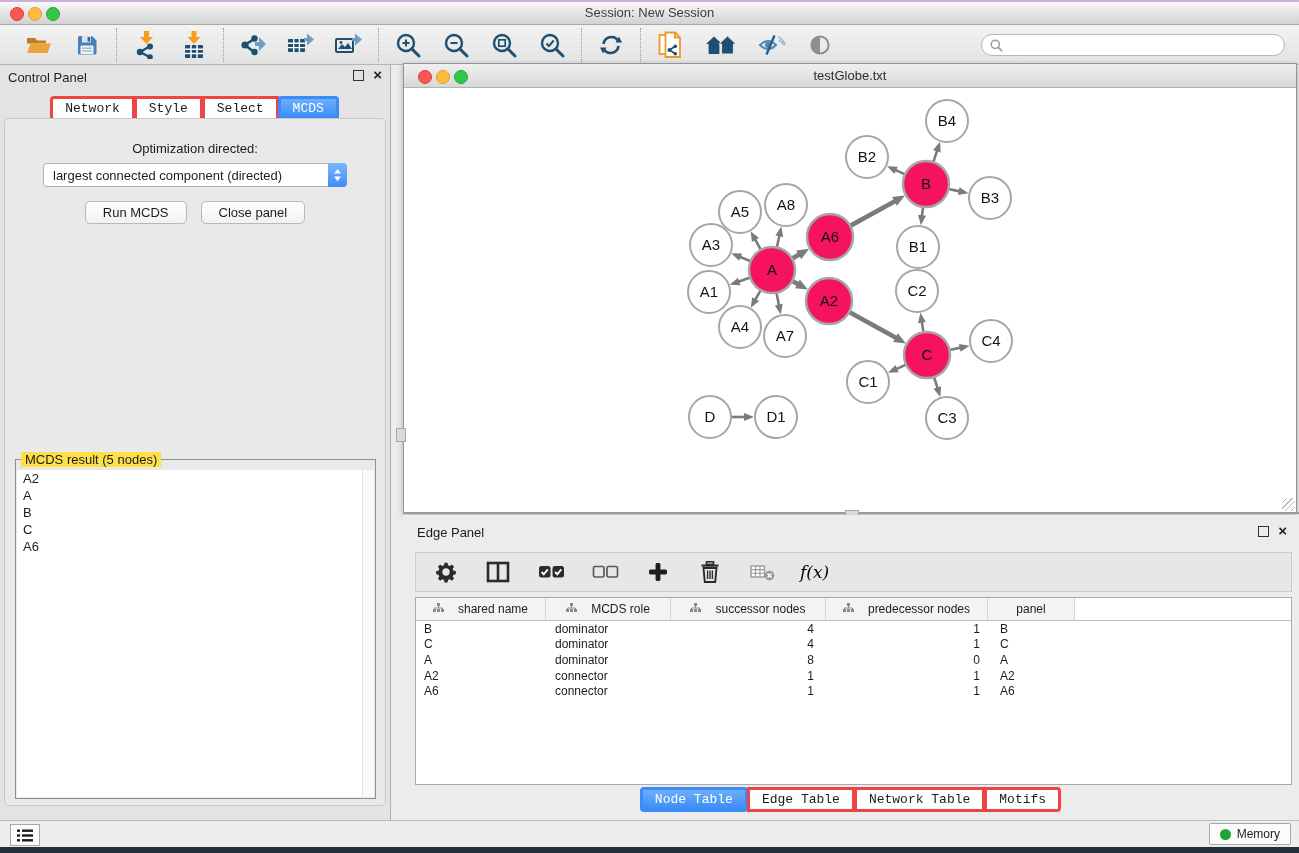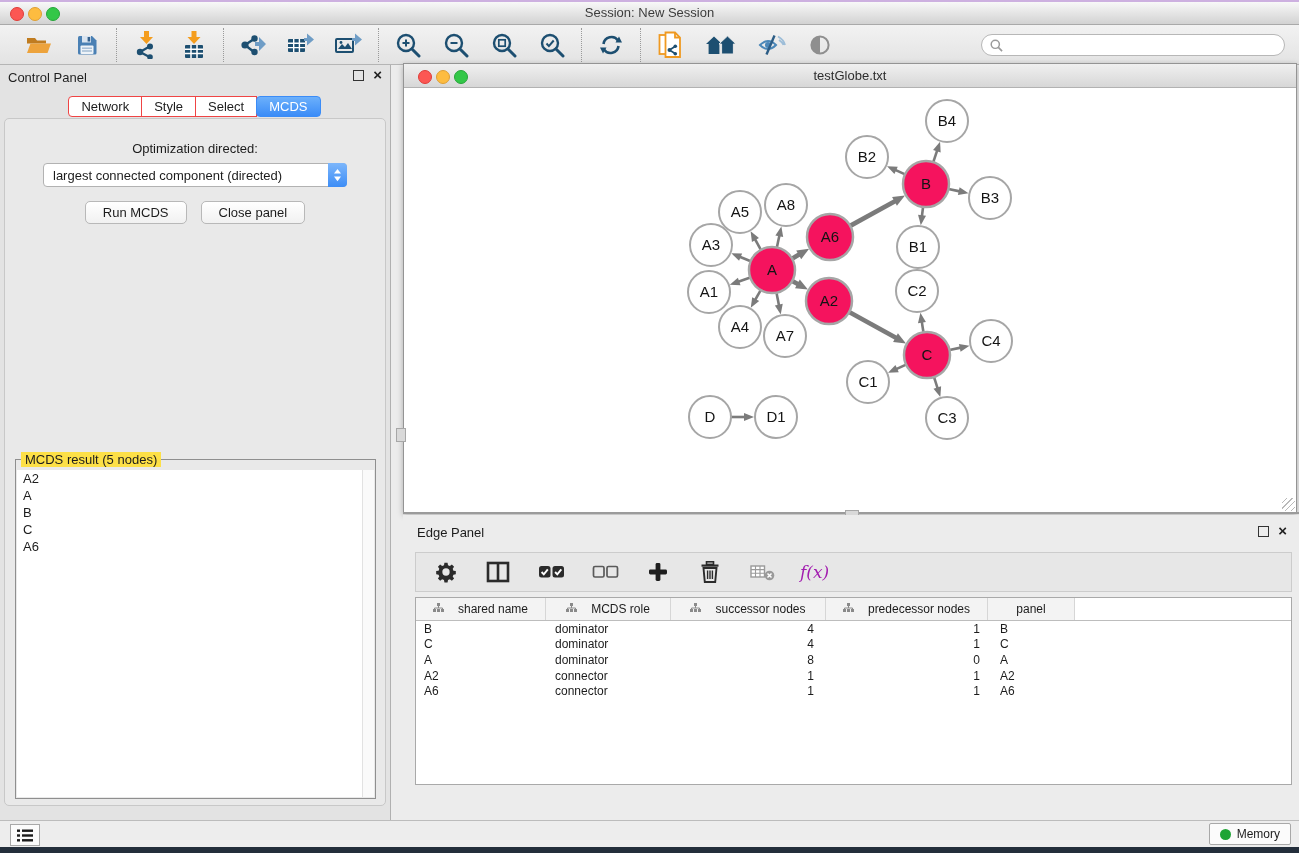--- a/index.html
+++ b/index.html
@@ -25,21 +25,21 @@
   .searchwrap svg{position:absolute;left:9px;top:5px;}
   
   .control-panel{position:absolute;left:0;top:65px;width:391px;height:755px;background:#e3e3e3;
      border-right:1px solid #b0b0b0;box-sizing:border-box;}
   .panel-head{position:absolute;top:5px;left:8px;font-size:13px;color:#1f1f1f;}
   .panel-btns{position:absolute;top:4px;right:8px;display:flex;gap:9px;align-items:center;}
   .float-ico{width:9px;height:9px;border:1.5px solid #333;display:inline-block;}
   .close-ico{font-size:15px;font-weight:bold;color:#222;line-height:12px;}
   .seg-row{position:absolute;left:0;right:0;display:flex;justify-content:center;}
   .ctrl-tabs{top:31px;}
-  .seg-tab{font-size:13px;padding:2px 12px;background:#fff;border:1px solid #ef4444;margin-left:-1px;color:#1c1c1c;}
+  .seg-tab{font-size:13px;padding:2px 12px;background:#fff;border:3px solid #ef4444;margin-left:-1px;color:#1c1c1c;font-family:Liberation Mono, monospace;}
   .seg-tab:first-child{border-radius:4px 0 0 4px;}
   .seg-tab:last-child{border-radius:0 4px 4px 0;}
   .seg-tab.active{background:linear-gradient(#6cb0fb,#3b8cf7);border-color:#3b8cf7;color:#fff;border-radius:4px;}
   .ctrl-content{position:absolute;top:53px;left:4px;right:4px;bottom:14px;background:#e9e9e9;
      border:1px solid #c8c8c8;border-radius:5px;}
   .opt-label{position:absolute;top:22px;left:0;right:0;text-align:center;font-size:13px;}
   .mac-select{position:absolute;top:44px;left:38px;right:38px;height:24px;background:#fff;border:1px solid #b2b2b2;
      border-radius:4px;font-size:13px;line-height:23px;padding-left:9px;box-sizing:border-box;}
   .mac-select .stepper{position:absolute;right:-1px;top:-1px;bottom:-1px;width:19px;border-radius:0 4px 4px 0;
      background:linear-gradient(#7cb6fb,#3d8df6);display:flex;align-items:center;justify-content:center;}
@@ -63,21 +63,21 @@
      background:repeating-linear-gradient(135deg,transparent 0 3px,#b9b9b9 3px 4px);}
   .grip-v{position:absolute;left:396px;top:428px;width:8px;height:12px;background:#d9d9d9;border:1px solid #a7a7a7;}
   .grip-h{position:absolute;left:845px;top:510px;width:12px;height:7px;background:#d9d9d9;border:1px solid #a7a7a7;}
   .hdivider{position:absolute;left:403px;right:0;top:512px;height:2px;background:#9b9b9b;}
   
   .table-panel{position:absolute;left:403px;top:515px;width:896px;height:305px;background:#ececec;}
   .tp-title{position:absolute;top:10px;left:14px;font-size:13px;}
   .tp-btns{position:absolute;top:10px;right:12px;display:flex;gap:9px;align-items:center;}
   .tp-toolbar{position:absolute;left:12px;right:7px;top:37px;height:40px;background:#e7e7e7;border:1px solid #cccccc;
      display:flex;align-items:center;gap:24px;padding:0 16px;box-sizing:border-box;}
-  .fx{font-family:"DejaVu Serif",serif;font-style:italic;color:#a21caf;font-size:17px;}
+  .fx{font-family:"DejaVu Serif",serif;font-style:italic;color:#000000;font-size:17px;}
   .tp-table{position:absolute;left:12px;right:7px;top:82px;height:188px;background:#fff;border:1px solid #a9a9a9;
      box-sizing:border-box;overflow:hidden;}
   .thead{display:flex;height:22px;border-bottom:1px solid #bdbdbd;}
   .hcell{background:#f3f3f3;border-right:1px solid #d6d6d6;display:flex;align-items:center;justify-content:center;
      gap:14px;font-size:12px;color:#1c1c1c;box-sizing:border-box;}
   .trow{display:flex;height:15.6px;align-items:center;font-size:12px;}
   .tcell{box-sizing:border-box;white-space:nowrap;overflow:hidden;}
   .tp-tabs{top:272px;}
   
   .statusbar{position:absolute;left:0;right:0;top:820px;height:27px;background:#ededed;border-top:1px solid #bcbcbc;}
@@ -572,20 +572,26 @@
           </div>
           <div class="trow">
             <span class="tcell" style="width: 130px; text-align: left; padding-left: 8px; padding-right: 0px;">A6</span>
             <span class="tcell" style="width: 125px; text-align: left; padding-left: 9px; padding-right: 0px;">connector</span>
             <span class="tcell" style="width: 155px; text-align: right; padding-left: 0px; padding-right: 12px;">1</span>
             <span class="tcell" style="width: 162px; text-align: right; padding-left: 0px; padding-right: 8px;">1</span>
             <span class="tcell" style="width: 87px; text-align: left; padding-left: 12px; padding-right: 0px;">A6</span>
           </div>
         </div>
     </div>
+    <div class="seg-row tp-tabs" id="tp-tabs" style="position:absolute;">
+        <div class="seg-tab active">Node Table</div>
+        <div class="seg-tab">Edge Table</div>
+        <div class="seg-tab">Network Table</div>
+        <div class="seg-tab">Motifs</div>
+      </div>
   </div>
 
   <div class="statusbar">
     <div class="list-btn">
       <svg width="16" height="13" viewBox="0 0 16 13">
         <g fill="#1b1b1b">
             <rect x="0" y="0.5" width="3" height="2.4"></rect>
             <rect x="5" y="0.5" width="11" height="2.4"></rect>
         <rect x="0" y="5.3" width="3" height="2.4"></rect>
             <rect x="5" y="5.3" width="11" height="2.4"></rect>

